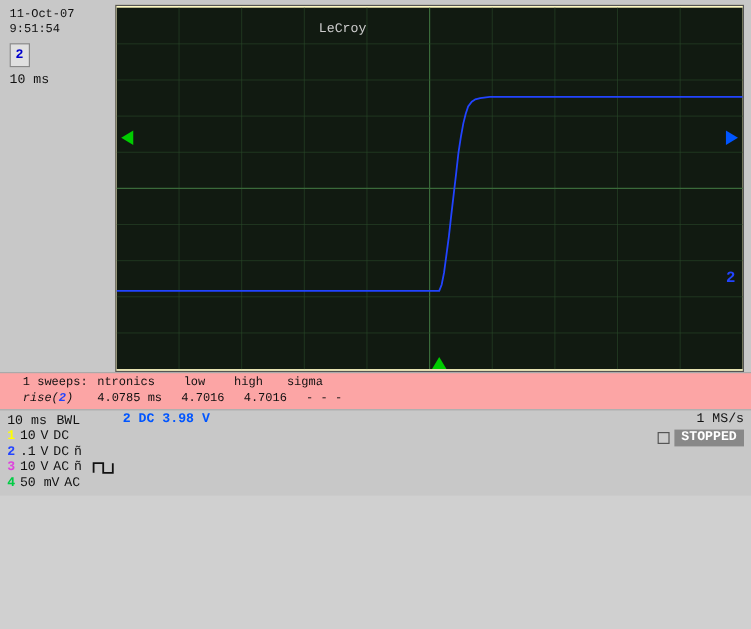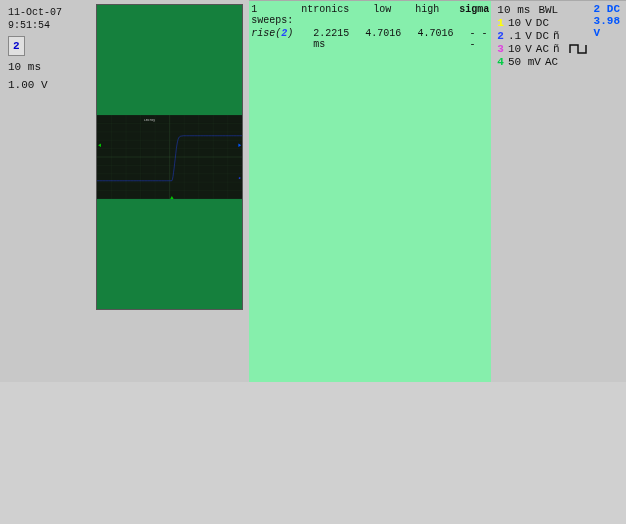--- a/index.html
+++ b/index.html
@@ -10,21 +10,21 @@
       font-family: 'Courier New', monospace;
       font-size: 11px;
       overflow: hidden;
     }
 
     .main-container {
       width: 626px;
       height: 382px;
       background: #c8c8c8;
       display: flex;
-      flex-direction: row;
+      flex-direction: column;
     }
 
     
     .scope-area {
       display: flex;
       flex-direction: row;
       height: 310px;
       background: #c8c8c8;
       padding: 4px 6px 0 6px;
     }
@@ -58,35 +58,35 @@
 
     .ch-info {
       font-size: 11px;
       color: #111;
       line-height: 1.6;
     }
 
     
     .scope-screen {
       flex: 1;
-      background: #15803d;
+      background: #fef9c3;
       border: 1px solid #555;
       position: relative;
       overflow: hidden;
     }
 
     .scope-screen svg {
       width: 100%;
       height: 100%;
     }
 
     
     .measurements-row {
-      background: #86efac;
-      padding: 2px 2px;
+      background: #fca5a5;
+      padding: 2px 19px;
       font-size: 10px;
       color: #111;
       display: flex;
       flex-direction: column;
       border-top: 1px solid #aaa;
     }
 
     .meas-line {
       display: flex;
       gap: 8px;
@@ -197,21 +197,20 @@
   <div class="scope-area">
 
     <div class="left-panel">
       <div class="timestamp">
         <div>11-Oct-07</div>
         <div>9:51:54</div>
       </div>
       <div class="channel-box">2</div>
       <div class="ch-info">
         <div>10 ms</div>
-        <div>1.00 V</div>
       </div>
     </div>
 
     <div class="scope-screen">
       <svg viewBox="0 0 520 300" xmlns="http://www.w3.org/2000/svg">
 
         <rect width="520" height="300" fill="#111a11"></rect>
 
         <line x1="52" y1="0" x2="52" y2="300" class="grid-line"></line>
         <line x1="104" y1="0" x2="104" y2="300" class="grid-line"></line>
@@ -272,25 +271,25 @@
       </svg>
     </div>
   </div>
 
   <div class="measurements-row">
     <div class="meas-line">
       <span>1 sweeps:</span>
       <span>ntronics</span>
       <span style="margin-left:16px;">low</span>
       <span style="margin-left:16px;">high</span>
-      <span style="margin-left:12px;font-weight:bold;">sigma</span>
+      <span style="margin-left:12px;">sigma</span>
     </div>
     <div class="meas-line">
       <span class="meas-label">rise(<span style="color:#2244ff;font-weight:bold;">2</span>)</span>
-      <span style="margin-left:8px;">2.2215 ms</span>
+      <span style="margin-left:8px;">4.0785 ms</span>
       <span style="margin-left:8px;">4.7016</span>
       <span style="margin-left:8px;">4.7016</span>
       <span style="margin-left:8px;">- - -</span>
     </div>
   </div>
 
   <div class="status-bar">
     <div style="display:flex; align-items:flex-start; justify-content:space-between;">
       <div>
 
@@ -335,17 +334,24 @@
             <span>50 mV</span>
             <span>AC</span>
           </div>
         </div>
       </div>
 
       <div style="display:flex; flex-direction:column; justify-content:center; padding-bottom:4px;">
         <span class="dc2-label">2 DC 3.98 V</span>
       </div>
 
+      <div class="right-status">
+        <span class="ms-per-s">1 MS/s</span>
+        <div style="display:flex; align-items:center; gap:4px;">
+          <span style="display:inline-block; width:10px; height:10px; border:1px solid #555; background:#ccc;"></span>
+          <span class="stopped-badge">STOPPED</span>
+        </div>
+      </div>
     </div>
   </div>
 
 
 </div>
 
 </body></html>

